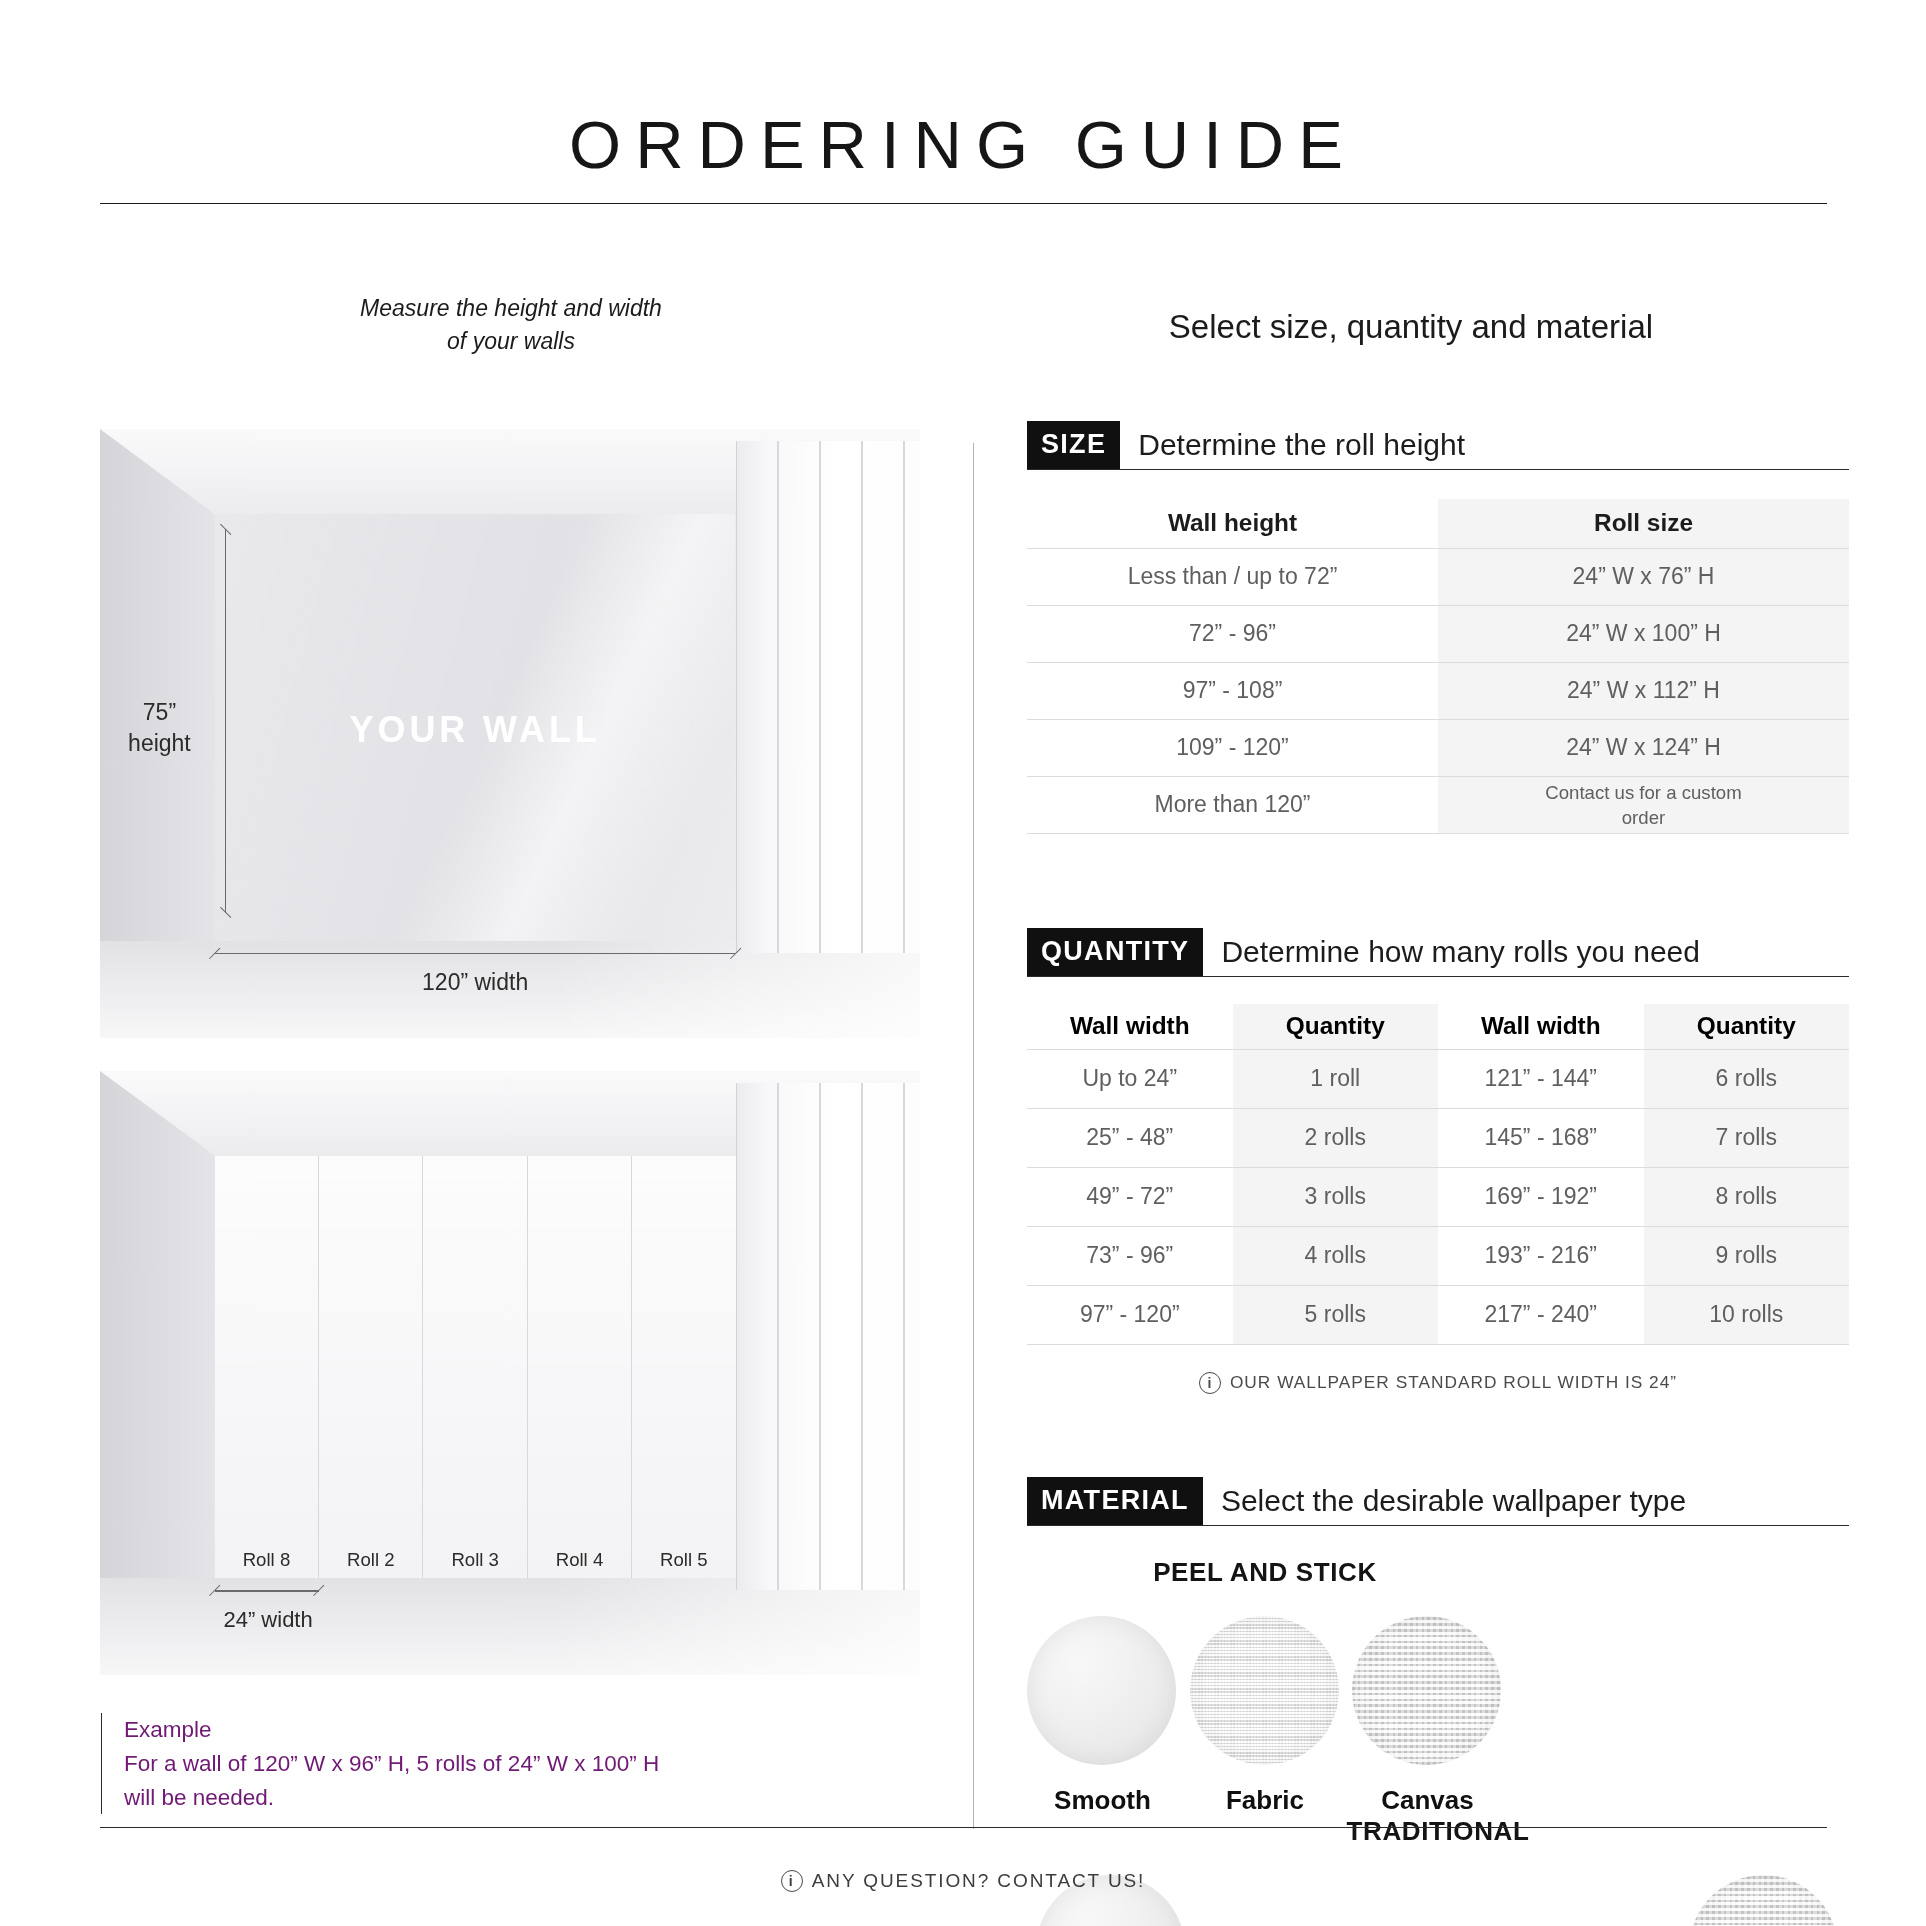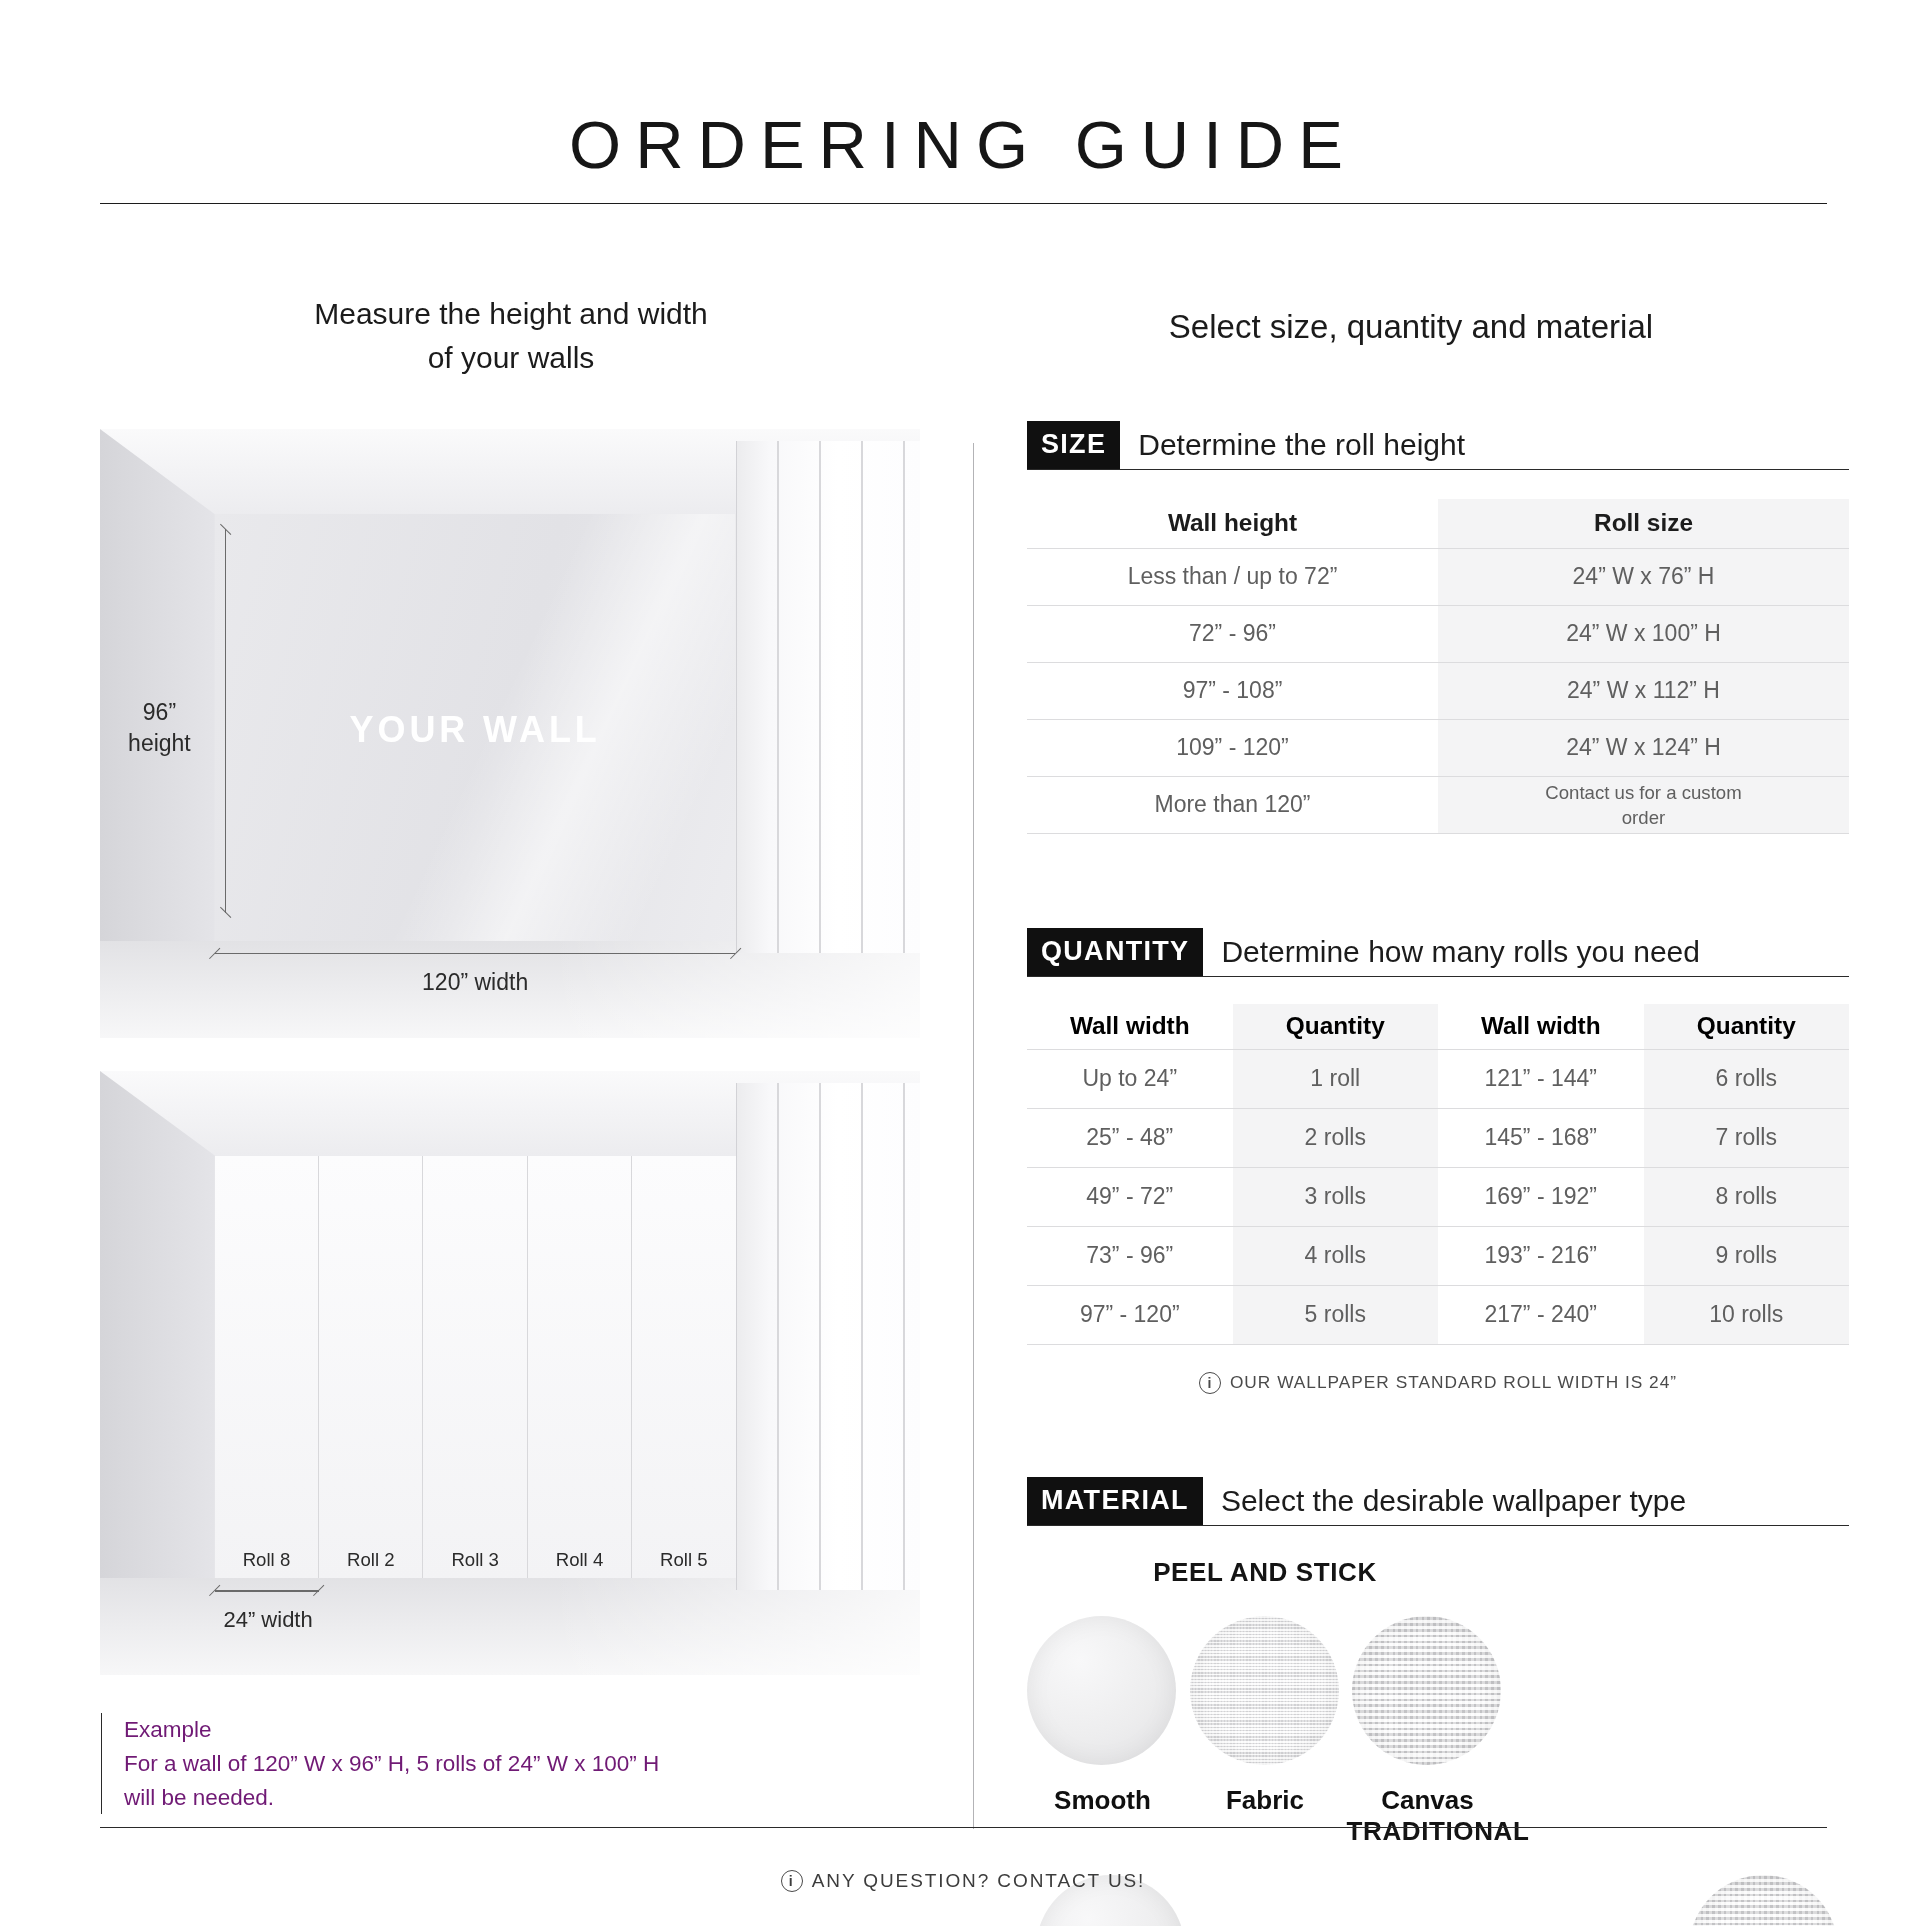--- a/index.html
+++ b/index.html
@@ -12,21 +12,21 @@
 
   
   .title { top:61px; left:0; width:100%; text-align:center; font-size:67px;
            font-weight:500; letter-spacing:14px; color:#161616; }
   .rule-top { top:203px; left:100px; width:1727px; height:1.3px; background:#1c1c1c; }
   .rule-bottom { top:1827px; left:100px; width:1727px; height:1.3px; background:#2a2a2a; }
   .col-divider { left:973px; top:443px; width:1.3px; height:1386px; background:#b3b3b6; }
 
   
   .left-heading { top:292px; left:100px; width:822px; text-align:center;
-                  font-size:30px; line-height:1.45; color:#1b1b1b; }
+                  font-size:23px; line-height:1.45; color:#1b1b1b;font-style:italic; }
   .right-heading { top:308px; left:973px; width:876px; text-align:center;
                    font-size:33px; color:#1b1b1b; }
   .block { display:block; }
 
   
   .room { position:absolute; left:100px; width:820px; overflow:hidden; background:#ececee; }
   .room1 { top:429px; height:609px; }
   .room2 { top:1071px; height:604px; }
   .ceiling { position:absolute; left:0; top:0; width:100%; height:14%;
              background:linear-gradient(180deg,#fafafb,#ececef); }
@@ -147,21 +147,21 @@
 <div class="room room1">
   <div class="ceiling"></div>
   <div class="back-wall"></div>
   <div class="left-wall"></div>
   <div class="floor"></div>
   <div class="window"></div>
   <div class="wall-label">YOUR WALL</div>
   <div class="dim-v"></div>
   <div class="dim-h dim-wall"></div>
   <div class="height-label">
-    <span class="block">96”</span>
+    <span class="block">75”</span>
     <span class="block">height</span>
   </div>
   <div class="width-label">120” width</div>
 </div>
 
 <div class="room room2">
   <div class="ceiling"></div>
   <div class="back-wall"></div>
   <div class="left-wall"></div>
   <div class="floor"></div>

